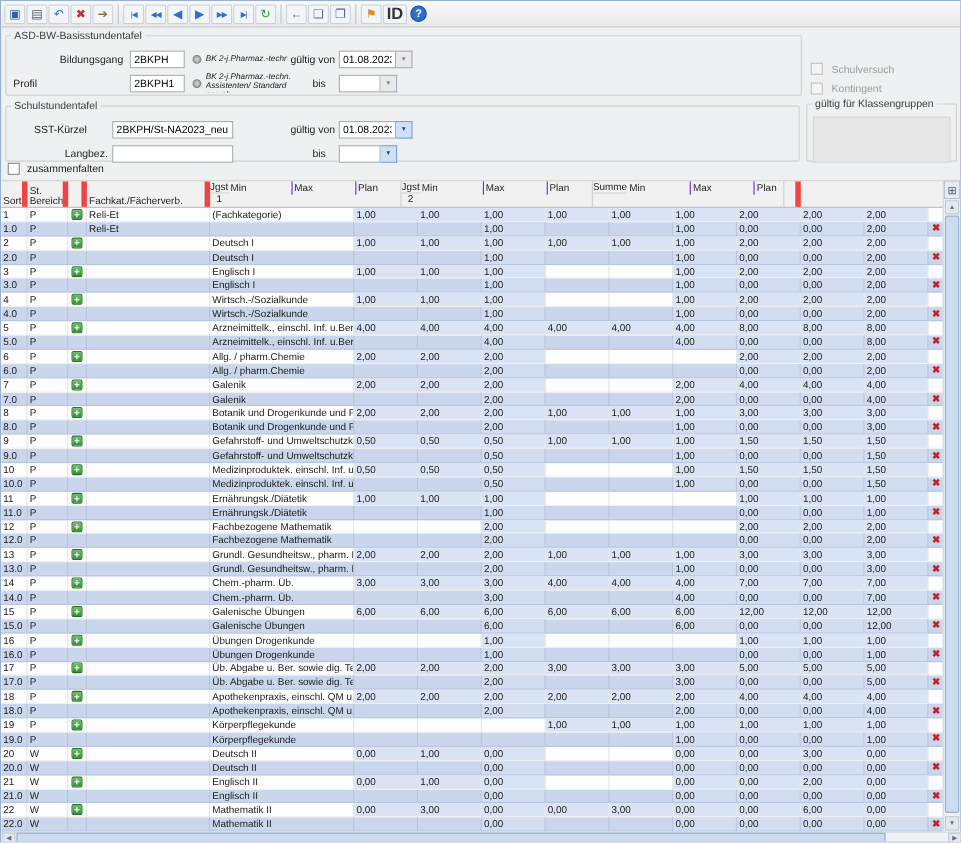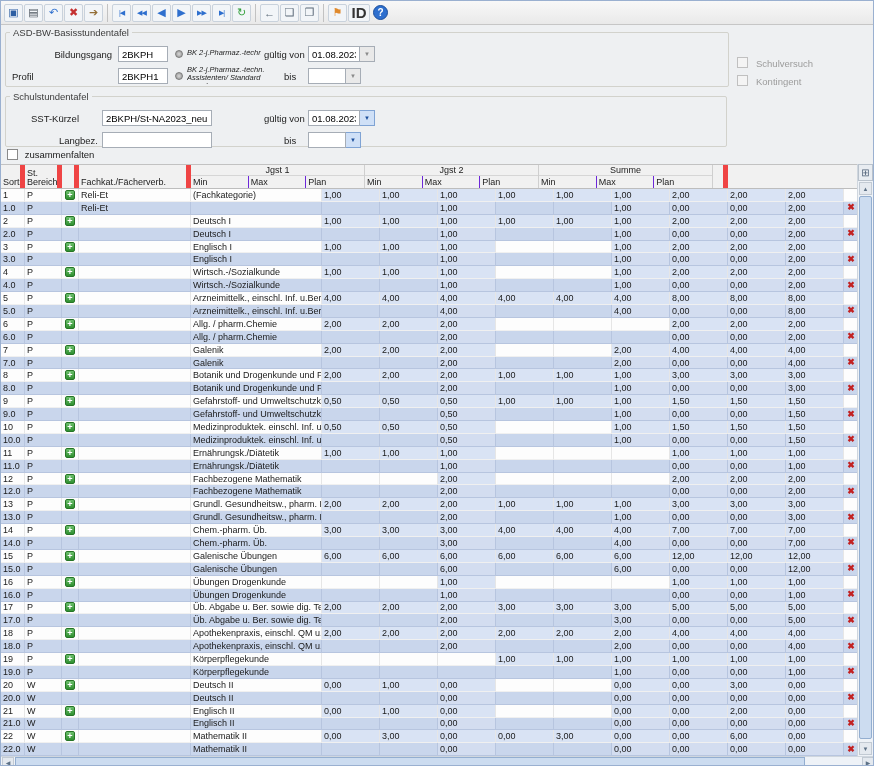--- a/index.html
+++ b/index.html
@@ -36,21 +36,21 @@
   .cb { display:inline-block; width:11px; height:11px; border:1px solid #8a8a8a; background:#fff; vertical-align:middle; }
   .cb.dis { border-color:#c0c0c0; background:#f4f4f4; }
   .cblabel { font-size:9.5px; vertical-align:middle; margin-left:4px; }
   .cblabel.dis { color:#9c9c9c; }
   .kgpanel { position:absolute; left:5px; top:6px; width:125px; height:42px; background:#e7e7e7; border:1px solid #d8d8d8; }
 
   
   .grid { position:absolute; top:163px; left:0; width:858px; background:#fff; border-top:1px solid #c2c2c2; }
   .ghead { display:flex; height:24px; background:#f1f1f1; border-bottom:1px solid #bdbdbd; font-size:9px; color:#222; }
   .hcell { border-right:5px solid #ef4444; padding:1px 2px; display:flex; align-items:flex-end; overflow:hidden; line-height:9px; }
-  .hgroup { display:flex; flex-direction:column; width:174px; border-right:1px solid #cfcfcf; }
+  .hgroup { display:flex; flex-direction:row; width:174px; border-right:1px solid #cfcfcf; }
   .hgroup .gl { height:11px; text-align:center; border-bottom:1px solid #d6d6d6; line-height:11px; }
   .hgroup .subh { display:flex; height:12px; }
   .hgroup .sh { width:58px; border-right:1px solid #6d28d9; padding:1px 2px; line-height:10px; }
   .hgroup .sh:last-child { border-right:none; }
 
   .gbody { height:568px; overflow:hidden; }
   .grow { display:flex; height:12.9px; }
   .grow.main { background:#fdfdfd; }
   .grow.sub  { background:#c9d6ec; }
   .gcell { display:flex; align-items:center; border-right:1px solid #e6e6e6; border-bottom:1px solid #f0f0f0;
@@ -147,20 +147,24 @@
 
     <span class="flabel" style="left:6px;top:33px;width:86px;text-align:right;">Langbez.</span>
     <input class="finput" style="left: 96px; top: 30px; width: 110px;" value="">
     <span class="flabel" style="left:278px;top:33px;">bis</span>
     <input class="finput" style="left: 302px; top: 30px; width: 38px;" value="">
     <span class="dd blue" style="left:340px;top:30px;">
         <span>▼</span>
       </span>
   </fieldset>
 
+  <fieldset style="left:732px;top:88px;width:137px;height:58px;">
+    <legend>gültig für Klassengruppen</legend>
+    <div class="kgpanel"></div>
+  </fieldset>
 
   <div style="position:absolute;left:6px;top:147px;">
     <span class="cb"></span>
     <span class="cblabel">zusammenfalten</span>
   </div>
 
   <div class="grid">
     <div class="ghead">
       <div class="hcell c-sort">Sort.</div>
       <div class="hcell c-ber">St. Bereich</div>

